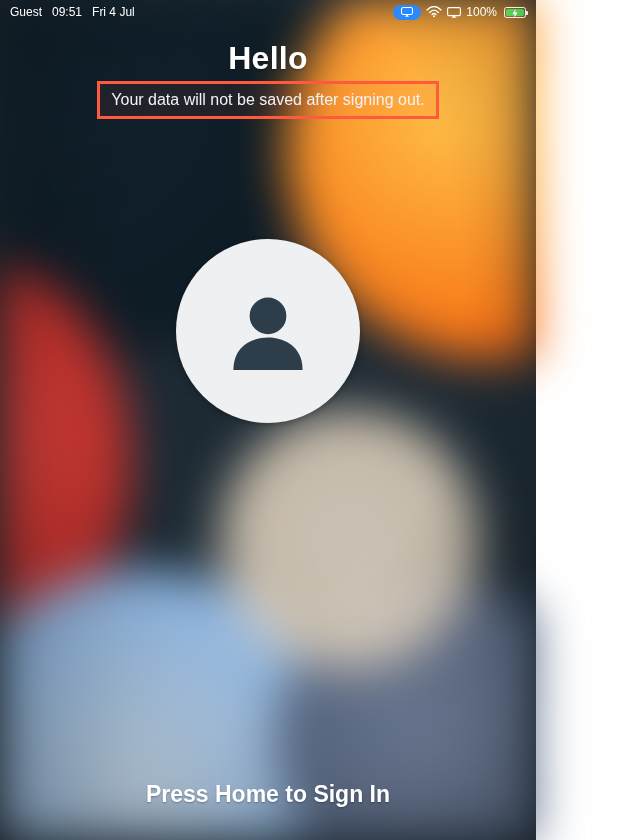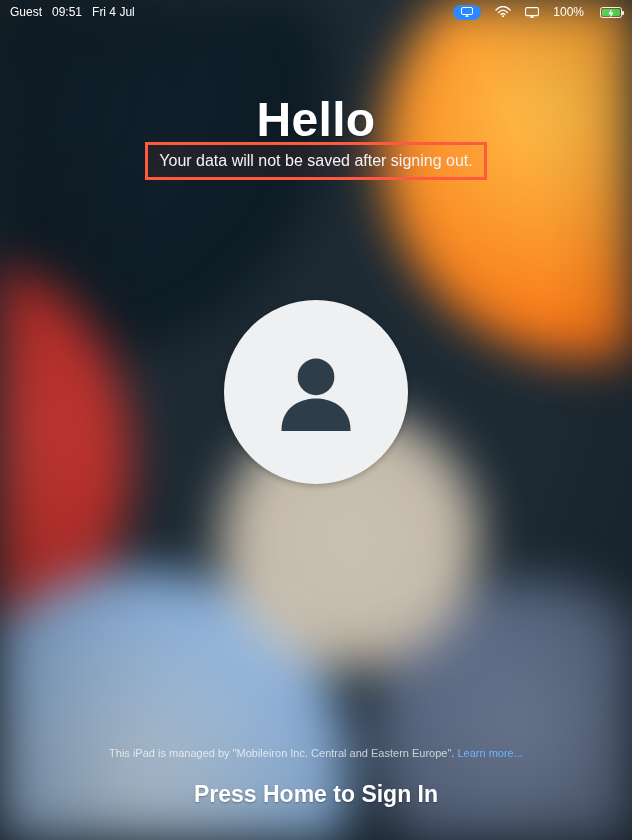--- a/index.html
+++ b/index.html
@@ -1,50 +1,50 @@
 <!DOCTYPE html>
 <html><head>
 <meta charset="utf-8">
 <style>
   * { margin: 0; padding: 0; box-sizing: border-box; }
   html, body { width: 632px; height: 840px; overflow: hidden; font-family: -apple-system, "Helvetica Neue", Arial, sans-serif; }
   .screen {
     position: relative;
-    width: 632px;
+    width: 536px;
     height: 840px;
     background: #1d2a34;
     color: #fff;
   }
   
   .wp { position: absolute; inset: 0; overflow: hidden; filter: blur(24px); }
   .blob { position: absolute; border-radius: 50%; }
   .b1 { width: 520px; height: 520px; left: -190px; top: -160px; background: radial-gradient(circle at 50% 50%, #11212d, #0b1820); }
   .b2 { width: 420px; height: 420px; right: -170px; top: -60px; background: radial-gradient(circle at 40% 40%, #ffc24a, #f97c1a 60%, #e44a0f 85%); }
   .b3 { width: 320px; height: 400px; left: -190px; top: 260px; background: radial-gradient(circle at 55% 45%, #e0453e, #b0201d); }
   .b4 { width: 420px; height: 420px; left: -70px; bottom: -150px; background: radial-gradient(circle at 50% 50%, #cfe2f3, #8bb6e6 70%, #5e8fcd); }
   .b5 { width: 320px; height: 320px; right: -60px; bottom: -60px; background: radial-gradient(circle at 50% 50%, #7a89a6, #4b5b76); }
   .b6 { width: 260px; height: 260px; left: 220px; bottom: 170px; background: radial-gradient(circle at 50% 50%, #f6e9d7, #e9d6bb); opacity:0.8;}
   .vignette { position:absolute; inset:0; background: radial-gradient(ellipse at 55% 35%, rgba(0,0,0,0) 40%, rgba(0,0,0,0.35) 100%); }
 
   
   .status { position: absolute; top: 0; left: 0; right: 0; height: 22px; display: flex; align-items: center; justify-content: space-between; padding: 2px 10px 0 10px; font-size: 12px; font-weight: 500; color: #fff; z-index: 10; }
   .status-left { display: flex; gap: 10px; align-items: center; }
-  .status-right { display: flex; gap: 14px; align-items: center; }
+  .status-right { display: flex; gap: 5px; align-items: center; }
   .pill { background:#2b89ff; border-radius: 9px; padding: 1px 8px; display:flex; align-items:center; gap:3px; height:15px;}
   .icon { display:inline-flex; }
   .battery{height:11px;width:22px;border:1px solid rgba(255,255,255,0.9);border-radius:2.5px;position:relative;}
   .battery::after{content:"";position:absolute;right:-3px;top:3px;width:2px;height:4px;background:rgba(255,255,255,0.9);border-radius:0 1px 1px 0;}
   .battery .fill{position:absolute;left:1px;top:1px;bottom:1px;right:1px;background:linear-gradient(90deg,#5ad15a,#4cc84c);border-radius:1.5px;display:flex;align-items:center;justify-content:center;}
   .bolt{display:block;margin:auto;}
   .pct{font-size:12px;margin-right:2px;}
 
   
   .content { position: absolute; inset: 0; display: flex; flex-direction: column; align-items: center; z-index: 5; }
-  .hello { margin-top: 92px; font-size: 48px; font-weight: 600; letter-spacing: 0.3px; text-shadow: 0 1px 2px rgba(0,0,0,0.3);}
-  .sub-wrap { margin-top: 5px; position: relative; }
+  .hello { margin-top: 40px; font-size: 32px; font-weight: 600; letter-spacing: 0.3px; text-shadow: 0 1px 2px rgba(0,0,0,0.3);}
+  .sub-wrap { margin-top: 14px; position: relative; }
   .highlight { position: absolute; left: -14px; right: -14px; top: -10px; bottom: -10px; border: 3px solid #ff5a3d; background: rgba(255,90,61,0.08); z-index: -1; }
   .subtitle { font-size: 16px; color: #f1f3f5; }
 
   .avatar { margin-top: 130px; width: 184px; height: 184px; border-radius: 50%; background: #eef0f2; display:flex; align-items:center; justify-content:center; box-shadow: 0 2px 6px rgba(0,0,0,0.25);}
   .avatar svg { width: 108px; height: 108px; }
 
   .footer { position:absolute; bottom: 32px; left:0; right:0; text-align:center; z-index:6;}
   .managed{font-size:11px; color: rgba(255,255,255,0.7); margin-bottom: 22px;}
   .managed .link{color:#6fb2ff; cursor:pointer;}
   .press { font-size: 23px; font-weight:600; color:#fff; text-shadow:0 1px 2px rgba(0,0,0,0.3);}
@@ -114,18 +114,15 @@
       <span class="icon">
         <svg viewBox="0 0 100 100">
           <circle cx="50" cy="36" r="17" fill="#2e3d4a"></circle>
           <path d="M18 86 C18 62 38 56 50 56 C62 56 82 62 82 86 Z" fill="#2e3d4a"></path>
         </svg>
       </span>
     </div>
   </div>
 
   <div class="footer">
-    <div class="managed">
-      <span>This iPad is managed by "Mobileiron Inc. Central and Eastern Europe". </span><span class="link">Learn more...</span>
-    </div>
     <div class="press">Press Home to Sign In</div>
   </div>
 </div>
 
 </body></html>

